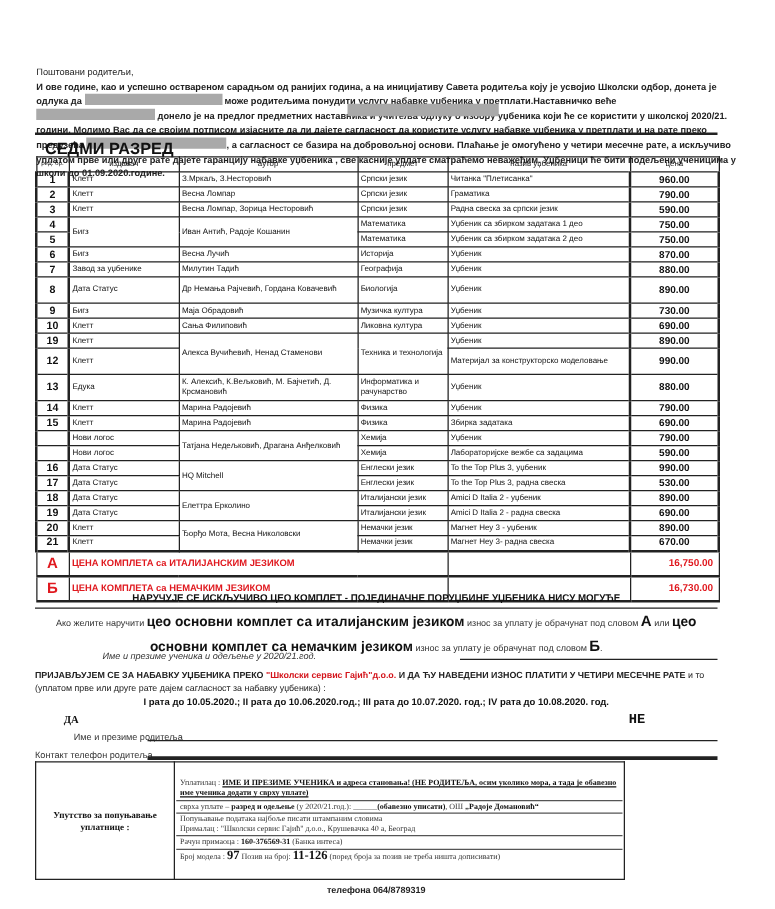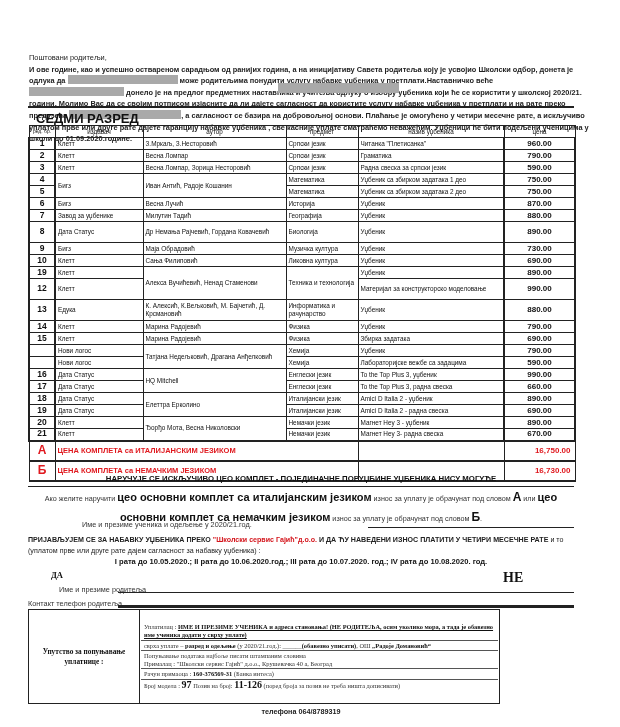--- a/index.html
+++ b/index.html
@@ -19,28 +19,28 @@
   table.books tr { height: 12px; }
   table.books tr.tall { height: 21px; }
   table.books tr.total td { color: #e0191f; font-weight: bold; font-size: 7.5px; height: 18px; border-width: 2px 1px; }
   table.books tr.total td.letter { font-size: 12px; text-align: center; }
   table.books tr.total td.price { text-align: right; padding-right: 4px; font-size: 8px; color: #e0191f; }
   .rule-only { position: absolute; left: 28px; top: 474px; width: 546px; text-align: center; font-size: 7.8px; font-weight: bold; }
   .rule-line { position: absolute; left: 28px; top: 486px; width: 546px; border-top: 1px solid #222; }
   .order-text { position: absolute; left: 28px; top: 488px; width: 546px; text-align: center; font-size: 7.2px; line-height: 18px; color: #333; }
   .order-text b { color: #111; font-size: 11px; }
   .order-text .big { font-size: 12px; font-weight: bold; color: #111; }
-  .name-label { position: absolute; left: 82px; top: 520px; font-size: 7.3px; color: #333; }
+  .name-label { position: absolute; left: 82px; top: 520px; font-size: 7.3px; color: #333; font-style: italic; }
   .name-line { position: absolute; left: 368px; top: 527px; width: 206px; border-top: 1.5px solid #222; }
   .apply { position: absolute; left: 28px; top: 535px; width: 546px; font-size: 7.1px; line-height: 11px; font-weight: bold; color: #222; }
   .apply .red { color: #d4141b; }
   .apply .normal { font-weight: normal; }
   .rates { position: absolute; left: 28px; top: 557px; width: 546px; text-align: center; font-size: 7.6px; font-weight: bold; }
   .da { position: absolute; left: 51px; top: 570px; font-family: "Liberation Serif", serif; font-weight: bold; font-size: 8.5px; }
-  .ne { position: absolute; left: 503px; top: 570px; font-family: Liberation Serif, serif; font-weight: bold; font-size: 14px; }
+  .ne { position: absolute; left: 503px; top: 570px; font-family: Liberation Mono, monospace; font-weight: bold; font-size: 11px; }
   .parent-label { position: absolute; left: 28px; top: 585px; font-size: 7.3px; color: #333; margin-left: 31px; }
   .parent-line { position: absolute; left: 118px; top: 592px; width: 456px; border-top: 1.5px solid #222; }
   .phone-label { position: absolute; left: 28px; top: 599px; font-size: 7.3px; color: #333; }
   .phone-line { position: absolute; left: 118px; top: 605px; width: 456px; border-top: 3px solid #222; }
   table.instr { position: absolute; left: 28px; top: 609px; width: 472px; height: 95px; border-collapse: collapse; table-layout: fixed; }
   table.instr td { border: 1.5px solid #222; vertical-align: middle; font-family: "Liberation Serif", serif; }
   table.instr td.left { width: 108px; text-align: center; font-weight: bold; font-size: 7.3px; line-height: 10px; }
   .il { font-size: 6.4px; line-height: 7.6px; color: #333; padding: 1px 3px; border-bottom: 1px solid #555; }
   .il:last-child { border-bottom: none; }
   .il b { color: #111; }
@@ -218,21 +218,21 @@
     <td rowspan="2">HQ Mitchell</td>
     <td>Енглески језик</td>
     <td>To the Top Plus 3, уџбеник</td>
     <td class="price">990.00</td>
   </tr>
   <tr>
     <td class="num">17</td>
     <td>Дата Статус</td>
     <td>Енглески језик</td>
     <td>To the Top Plus 3, радна свеска</td>
-    <td class="price">660.00</td>
+    <td class="price">530.00</td>
   </tr>
   <tr>
     <td class="num">18</td>
     <td>Дата Статус</td>
     <td rowspan="2">Елеттра Ерколино</td>
     <td>Италијански  језик</td>
     <td>Amici D Italia 2 - уџбеник</td>
     <td class="price">890.00</td>
   </tr>
   <tr>

